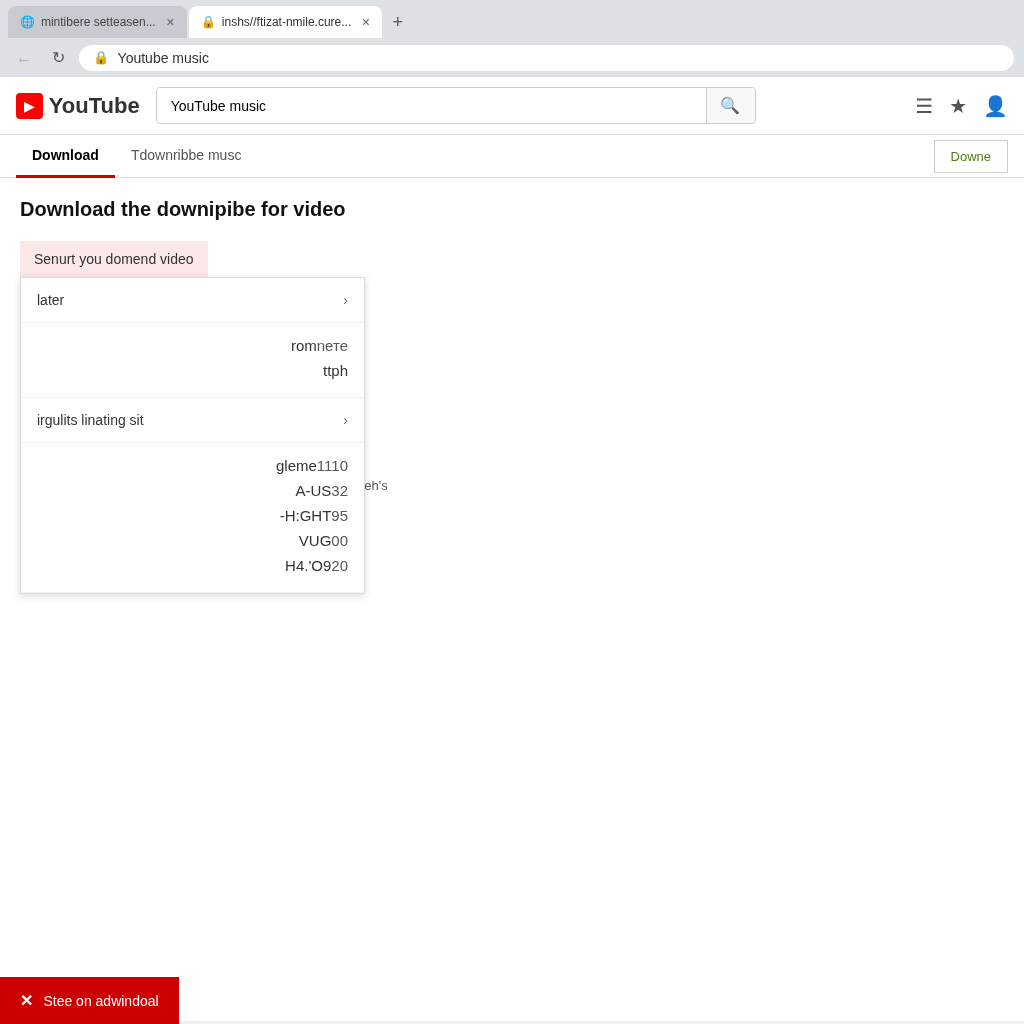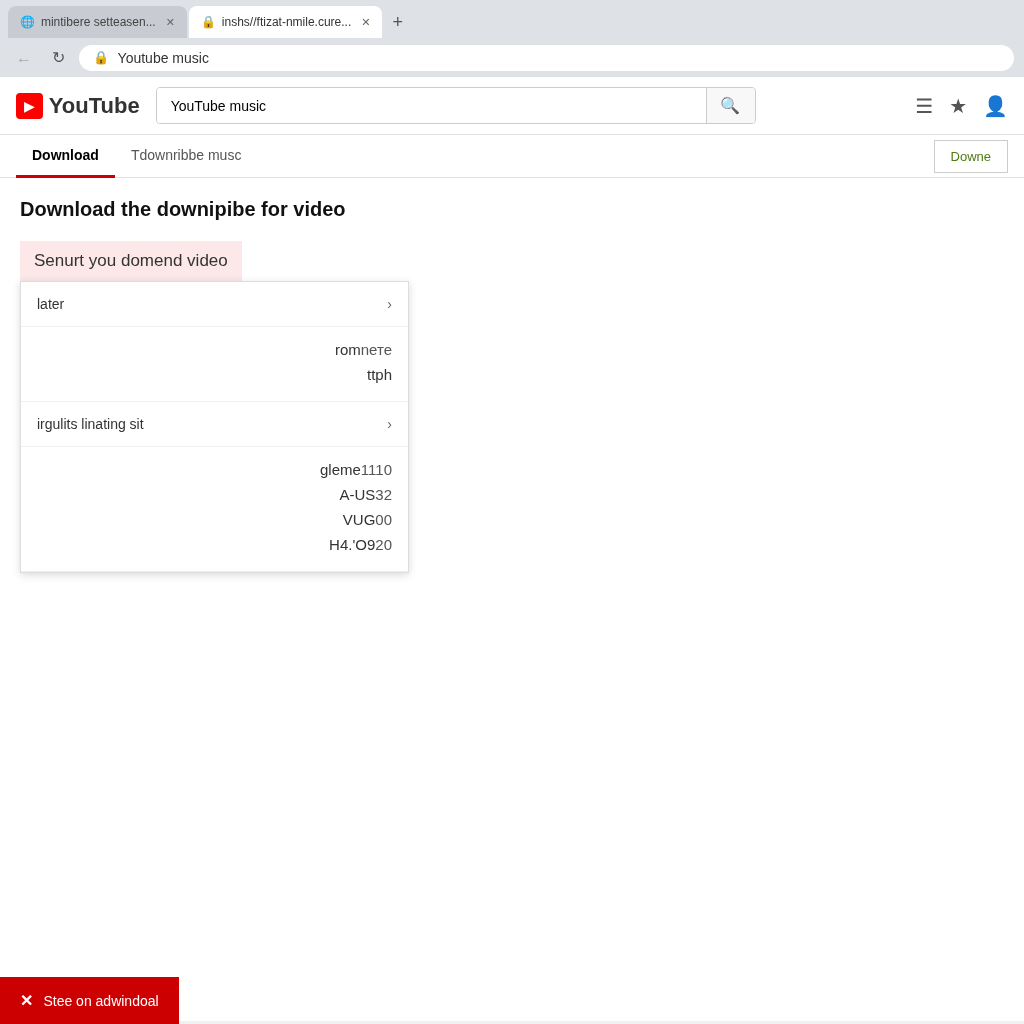--- a/index.html
+++ b/index.html
@@ -195,31 +195,31 @@
     .page-title {
       font-size: 20px;
       font-weight: bold;
       color: #111;
       margin-bottom: 20px;
     }
     .pink-bar {
       background: #fce8e8;
       color: #333;
       padding: 10px 14px;
-      font-size: 17px;
+      font-size: 14px;
       display: inline-block;
       margin-bottom: 0;
     }
 
     
     .dropdown-menu {
       background: white;
       border: 1px solid #ddd;
       box-shadow: 0 2px 8px rgba(0,0,0,0.15);
-      width: 389px;
+      width: 345px;
       margin-top: 0;
       position: relative;
       z-index: 10;
     }
     .dropdown-item {
       display: flex;
       align-items: center;
       justify-content: space-between;
       padding: 14px 16px;
       font-size: 14px;
@@ -350,20 +350,24 @@
       <div class="dropdown-item-group">
         <div class="dropdown-item-row">
           <span class="label">gleme</span>
           <span class="value">1110</span>
         </div>
         <div class="dropdown-item-row">
           <span class="label">A-US</span>
           <span class="value">32</span>
         </div>
         <div class="dropdown-item-row">
+          <span class="label">-H:GHT</span>
+          <span class="value">95</span>
+        </div>
+        <div class="dropdown-item-row">
           <span class="label">VUG</span>
           <span class="value">00</span>
         </div>
         <div class="dropdown-item-row">
           <span class="label">H4.'O9</span>
           <span class="value">20</span>
         </div>
       </div>
 
     </div>

